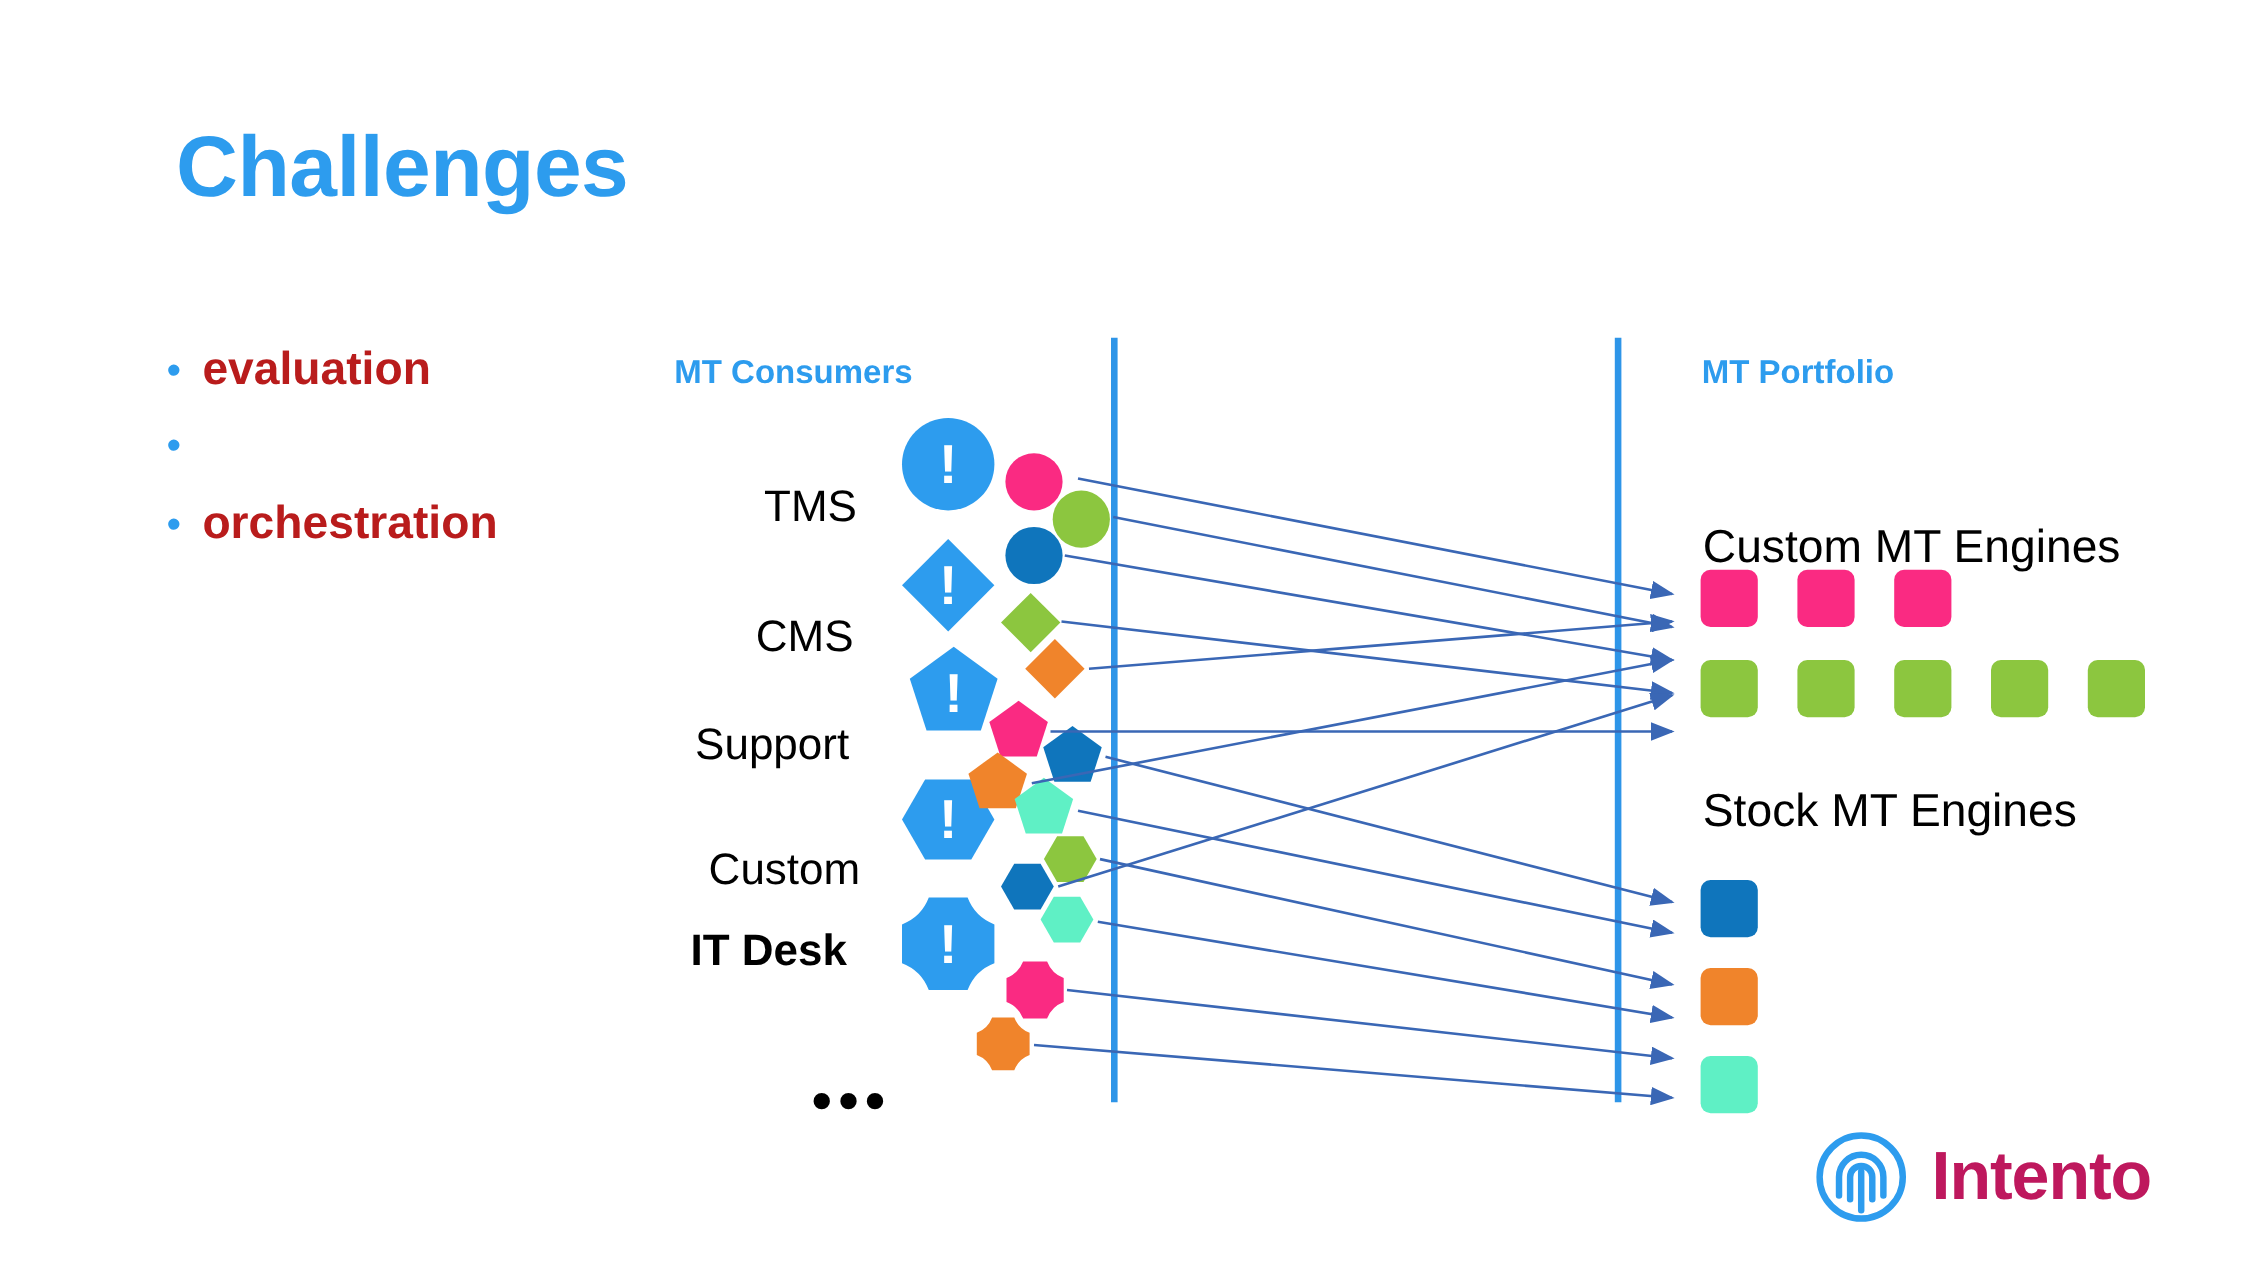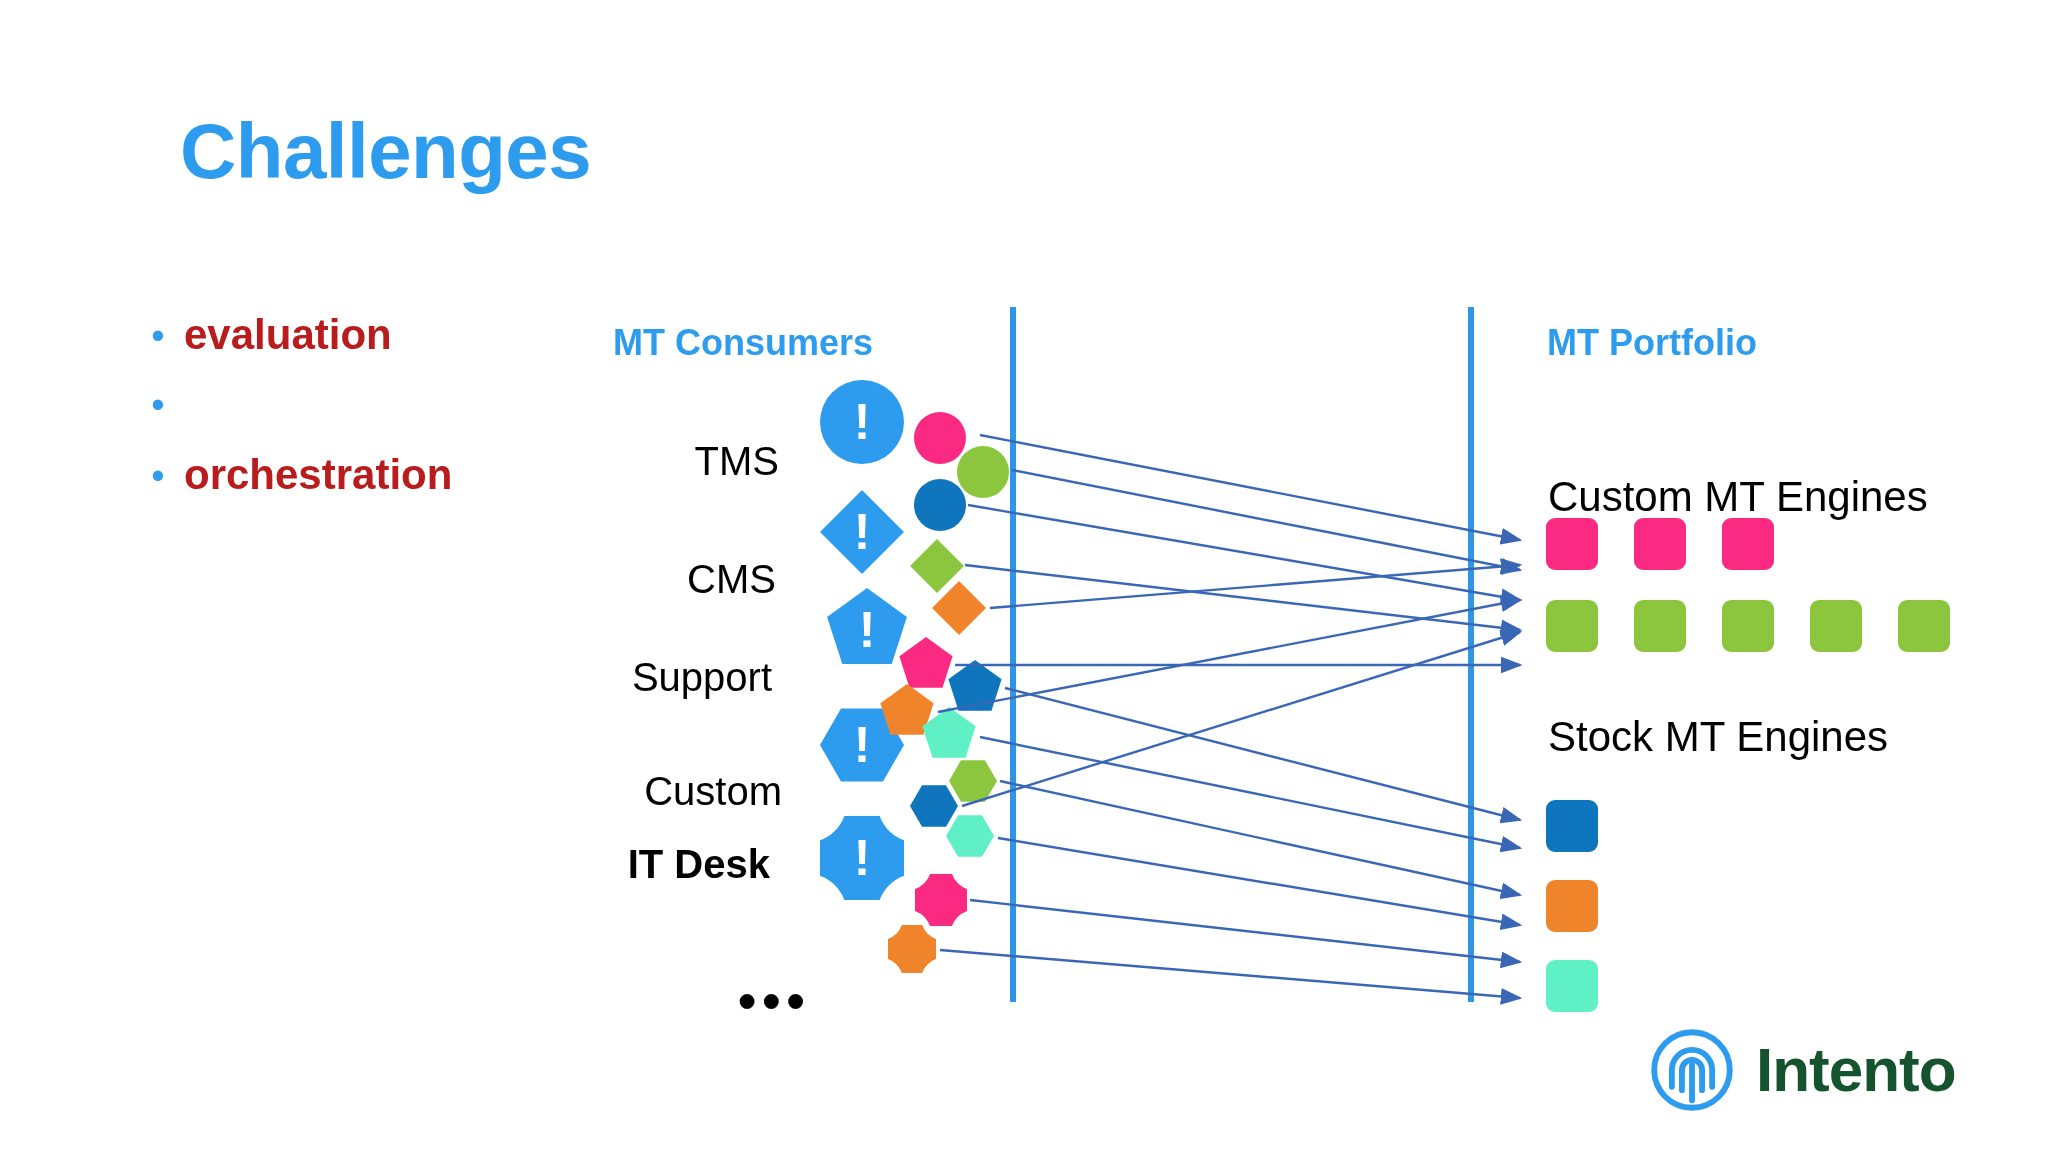--- a/index.html
+++ b/index.html
@@ -9,38 +9,38 @@
     font-family:"Liberation Sans", sans-serif;
     overflow:hidden;
     position:relative;
   }
   #slide{position:absolute;inset:0;background:#ffffff;}
 
   
   #title{
     position:absolute;left:160px;top:112px;
     font-size:78px;font-weight:bold;color:#2D9CEE;
-    letter-spacing:-0.5px;line-height:1;margin-left:20px;
+    letter-spacing:-0.5px;line-height:1;
   }
   #bullets{position:absolute;left:150px;top:312px;width:460px;}
   .bullet{
     display:flex;align-items:baseline;gap:18px;
     margin-bottom:28px;
   }
   .bullet-dot{
     color:#2D9CEE;font-size:38px;line-height:1;
     width:16px;flex:none;text-align:center;
   }
   .bullet-text{
     color:#b91c1c;font-size:42px;font-weight:bold;line-height:1.1;
   }
 
   
   .col-head{
-    position:absolute;font-size:36px;font-weight:bold;color:#2D9CEE;
+    position:absolute;font-size:30px;font-weight:bold;color:#2D9CEE;
     white-space:nowrap;
   }
   #head-consumers{left:613px;top:322px;}
   #head-portfolio{left:1547px;top:322px;}
 
   
   .consumer-label{
     position:absolute;font-size:40px;color:#000000;
     white-space:nowrap;text-align:right;
   }
@@ -62,21 +62,21 @@
   .engine-sq{position:absolute;width:52px;height:52px;border-radius:9px;}
 
   
   #shapes-svg,#arrows-svg{
     position:absolute;left:0;top:0;width:2048px;height:1152px;
     pointer-events:none;
   }
 
   
   #logo{position:absolute;left:1650px;top:1028px;display:flex;align-items:center;gap:22px;}
-  #logo-word{font-size:62px;font-weight:bold;color:#14532d;letter-spacing:-1px;line-height:1;}
+  #logo-word{font-size:62px;font-weight:bold;color:#be185d;letter-spacing:-1px;line-height:1;}
 </style>
 </head>
 <body>
 
 <div id="slide">
 
   <div id="title">Challenges</div>
 
   <div id="bullets">
     <div class="bullet">

